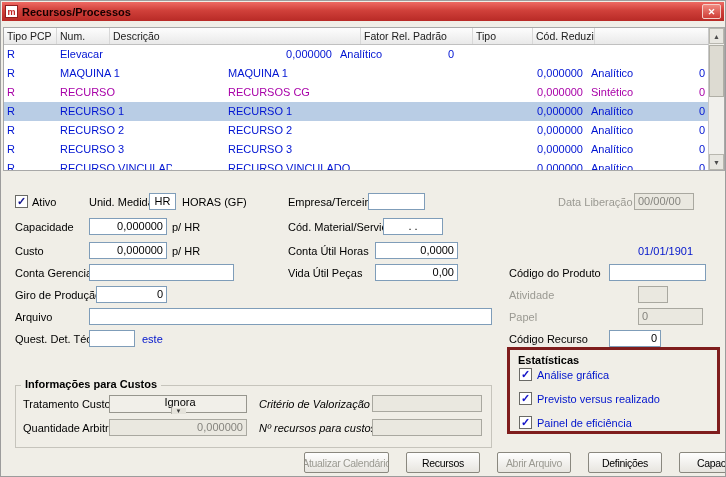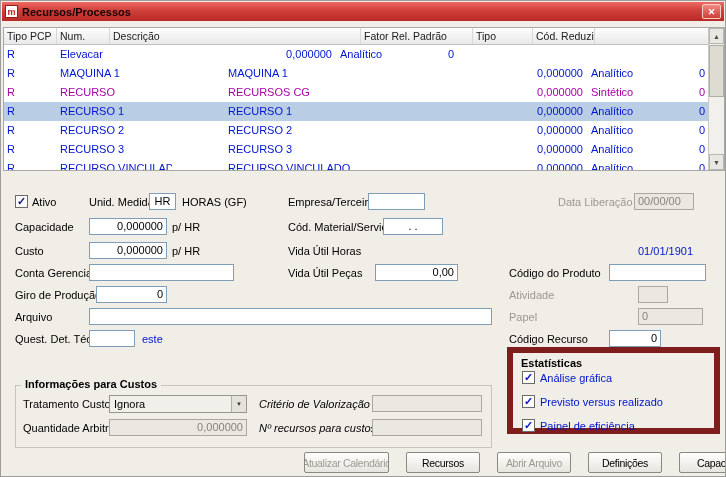--- a/index.html
+++ b/index.html
@@ -56,33 +56,33 @@
   .inp.num { text-align:right; }
   .inp.ctr { text-align:center; }
   .inp.dis { background:#eae8e0; border-color:#a9a8a0; color:#85847e; }
   .cb { position:absolute; width:13px; height:13px; background:#fff; border:1px solid #6a6a66;
         display:flex; align-items:center; justify-content:center; }
   .ck { font-size:11px; font-weight:bold; color:#15158e; line-height:1; margin-top:-1px; }
   .ck.blueck { color:#1414c8; }
 
   
   .stats-box { position:absolute; left:506px; top:346px; width:213px; height:87px;
-               border:6px solid #7f1d1d; }
+               border:3px solid #7f1d1d; }
   .stats-title { position:absolute; left:8px; top:4px; font-size:11px; font-weight:bold; color:#000; }
   .stat-row { position:absolute; left:0; height:16px; width:100%; }
   .stat-row .cb { left:9px; top:0; }
   .stat-label { position:absolute; left:27px; top:1px; font-size:11px; color:#0014cc; white-space:nowrap; }
 
   
   .custos-group { position:absolute; left:14px; top:384px; width:477px; height:63px;
                   border:1px solid #c6c4bc; }
   .custos-title { position:absolute; left:20px; top:377px; font-size:11px; font-weight:bold;
                   color:#000; background:#f0eee7; padding:0 4px; z-index:2; }
   .combo { position:absolute; height:18px; background:#f1efe9; border:1px solid #97968e;
-           display:flex; align-items:center; }
+           display:flex; align-items:center;flex-direction:column; }
   .combo-text { flex:1; font-size:11px; padding-left:4px; color:#000; }
   .combo-arrow { width:15px; height:16px; background:#e4e2da; border-left:1px solid #b0afa7;
                  display:flex; align-items:center; justify-content:center; font-size:6px; color:#3a3a3a; }
 
   
   .buttons-bar { position:absolute; left:303px; top:451px; height:21px; display:flex; gap:17px; }
   .btn { height:21px; background:linear-gradient(180deg,#fefefe,#e7e5df);
          border:1px solid #8a887f; border-radius:2px; font-size:10.5px; letter-spacing:-0.3px;
          color:#000; display:flex; align-items:center; justify-content:center;
          white-space:nowrap; overflow:hidden; cursor:pointer; }
@@ -201,21 +201,22 @@
 
   <span class="lbl" style="left:14px;top:220px">Capacidade</span>
   <div class="inp num" style="left:88px;top:217px;width:78px">0,000000</div>
   <span class="lbl" style="left:171px;top:220px">p/ HR</span>
   <span class="lbl" style="left:287px;top:220px">Cód. Material/Serviço</span>
   <div class="inp ctr" style="left:382px;top:217px;width:60px">.  .</div>
 
   <span class="lbl" style="left:14px;top:244px">Custo</span>
   <div class="inp num" style="left:88px;top:241px;width:78px">0,000000</div>
   <span class="lbl" style="left:171px;top:244px">p/ HR</span>
-  <span class="lbl" style="left:287px;top:244px">Vida Útil Horas</span>
+  <span class="lbl" style="left:287px;top:244px">Conta Útil Horas</span>
+  <div class="inp num" style="left:374px;top:241px;width:83px">0,0000</div>
   <span class="lbl blue" style="left:637px;top:244px">01/01/1901</span>
 
   <span class="lbl" style="left:14px;top:266px">Conta Gerencial</span>
   <div class="inp" style="left:88px;top:263px;width:145px"></div>
   <span class="lbl" style="left:287px;top:266px">Vida Útil Peças</span>
   <div class="inp num" style="left:374px;top:263px;width:83px">0,00</div>
   <span class="lbl" style="left:508px;top:266px">Código do Produto</span>
   <div class="inp" style="left:608px;top:263px;width:97px"></div>
 
   <span class="lbl" style="left:14px;top:288px">Giro de Produção</span>

